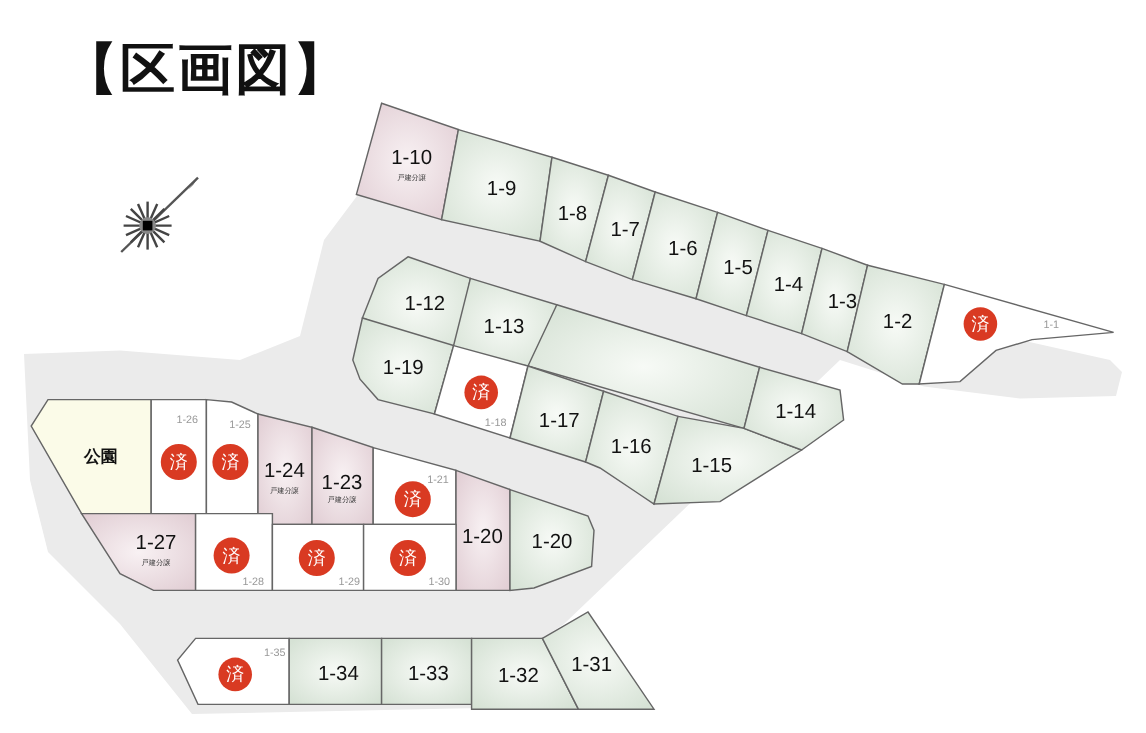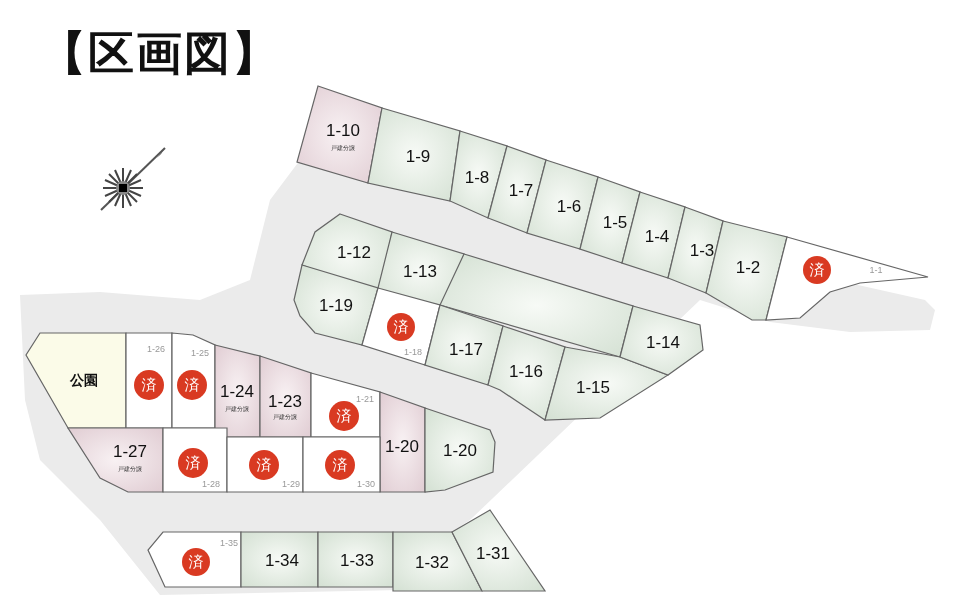--- a/index.html
+++ b/index.html
@@ -1,17 +1,17 @@
 <!DOCTYPE html>
 <html><head>
 <meta charset="utf-8">
 <style>
   html,body{margin:0;padding:0;background:#fff;}
   body{width:955px;height:611px;position:relative;overflow:hidden;font-family:"Liberation Sans","DejaVu Sans",sans-serif;}
-  #title{position:absolute;left:40px;top:34px;font-family:Liberation Mono, monospace;font-weight:bold;font-size:46px;letter-spacing:2px;color:#111;line-height:1;}
+  #title{position:absolute;left:52px;top:34px;font-family:Liberation Sans, sans-serif;font-weight:bold;font-size:46px;letter-spacing:2px;color:#111;line-height:1;}
   svg{position:absolute;left:0;top:0;}
   .lot{stroke:#666;stroke-width:1.2;}
   .lbl{font-family:"Liberation Sans",sans-serif;font-size:17px;fill:#111;text-anchor:middle;dominant-baseline:middle;}
   .lbl-small{font-family:"Liberation Sans",sans-serif;font-size:9px;fill:#999;text-anchor:middle;dominant-baseline:middle;}
   .sub{font-family:"DejaVu Sans",sans-serif;font-size:6px;fill:#333;text-anchor:middle;dominant-baseline:middle;}
   .sold{fill:#d93a22;}
   .soldtxt{font-family:"DejaVu Sans",sans-serif;font-size:15px;fill:#fff;text-anchor:middle;dominant-baseline:central;}
   .park{font-family:"DejaVu Sans",sans-serif;font-size:14px;font-weight:bold;fill:#111;text-anchor:middle;dominant-baseline:middle;}
 </style>
 </head>

